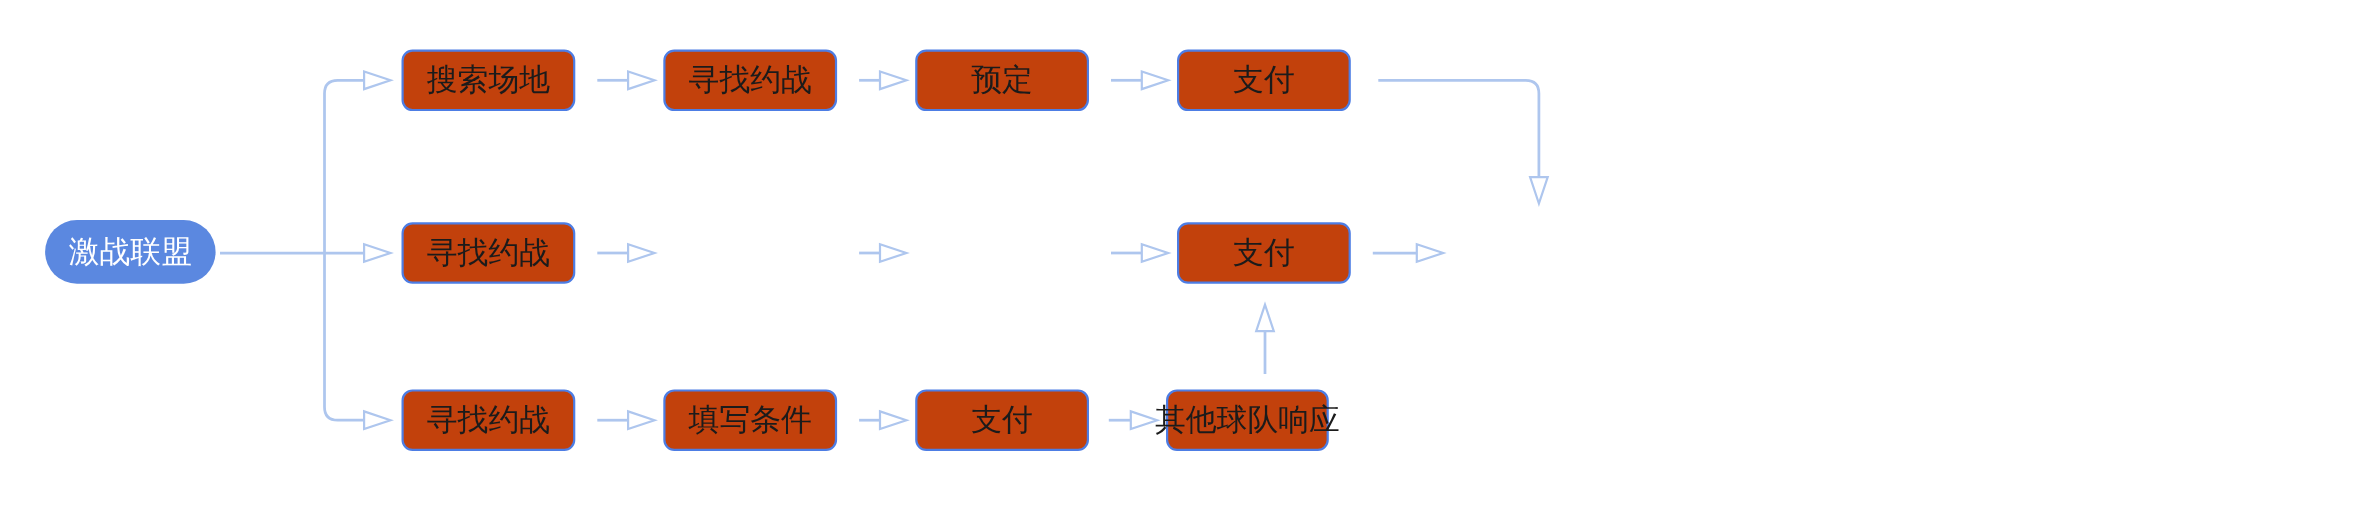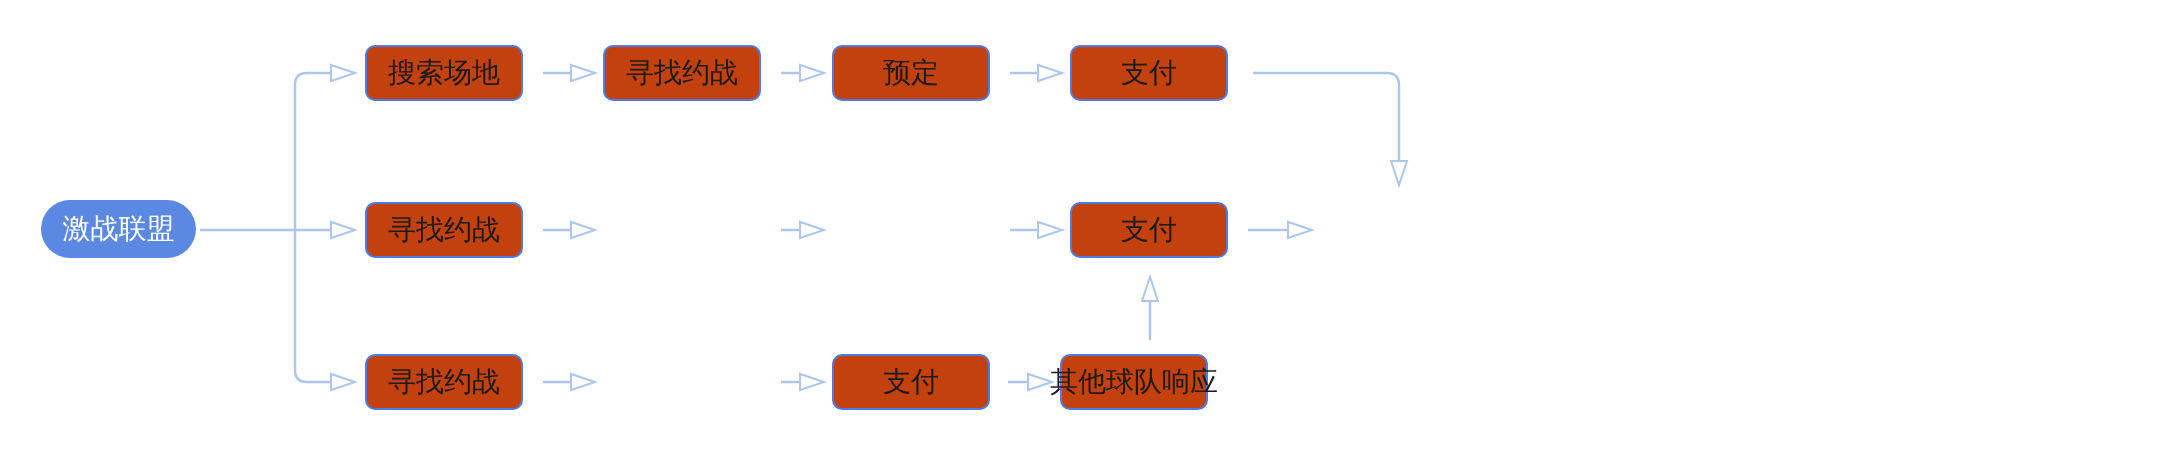--- a/index.html
+++ b/index.html
@@ -120,16 +120,17 @@
 
   <div class="node row1" style="left:365px">搜索场地</div>
   <div class="node row1" style="left:603px">寻找约战</div>
   <div class="node row1" style="left:832px">预定</div>
   <div class="node row1" style="left:1070px">支付</div>
 
   <div class="node row2" style="left:365px">寻找约战</div>
   <div class="node row2" style="left:1070px">支付</div>
 
   <div class="node row3" style="left:365px">寻找约战</div>
+  <div class="node row3" style="left:603px">填写条件</div>
   <div class="node row3" style="left:832px">支付</div>
   <div class="node row3 wide" style="left:1060px">其他球队响应</div>
 
 </div>
 
 </body></html>

